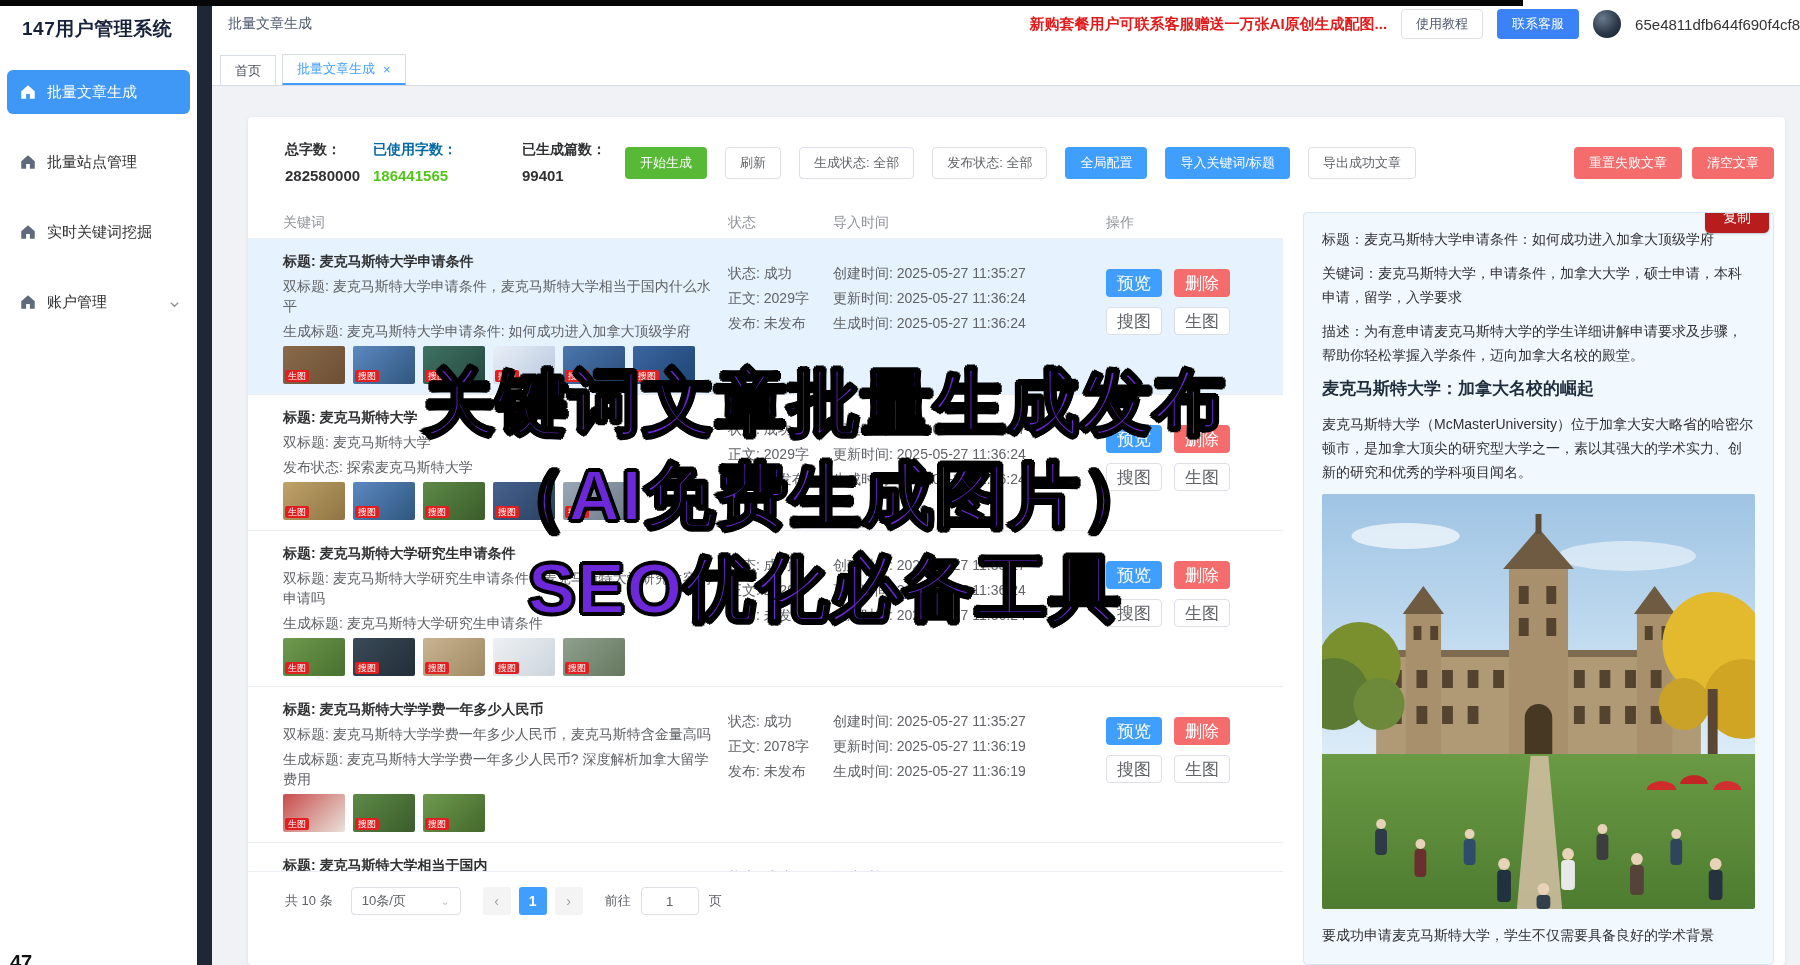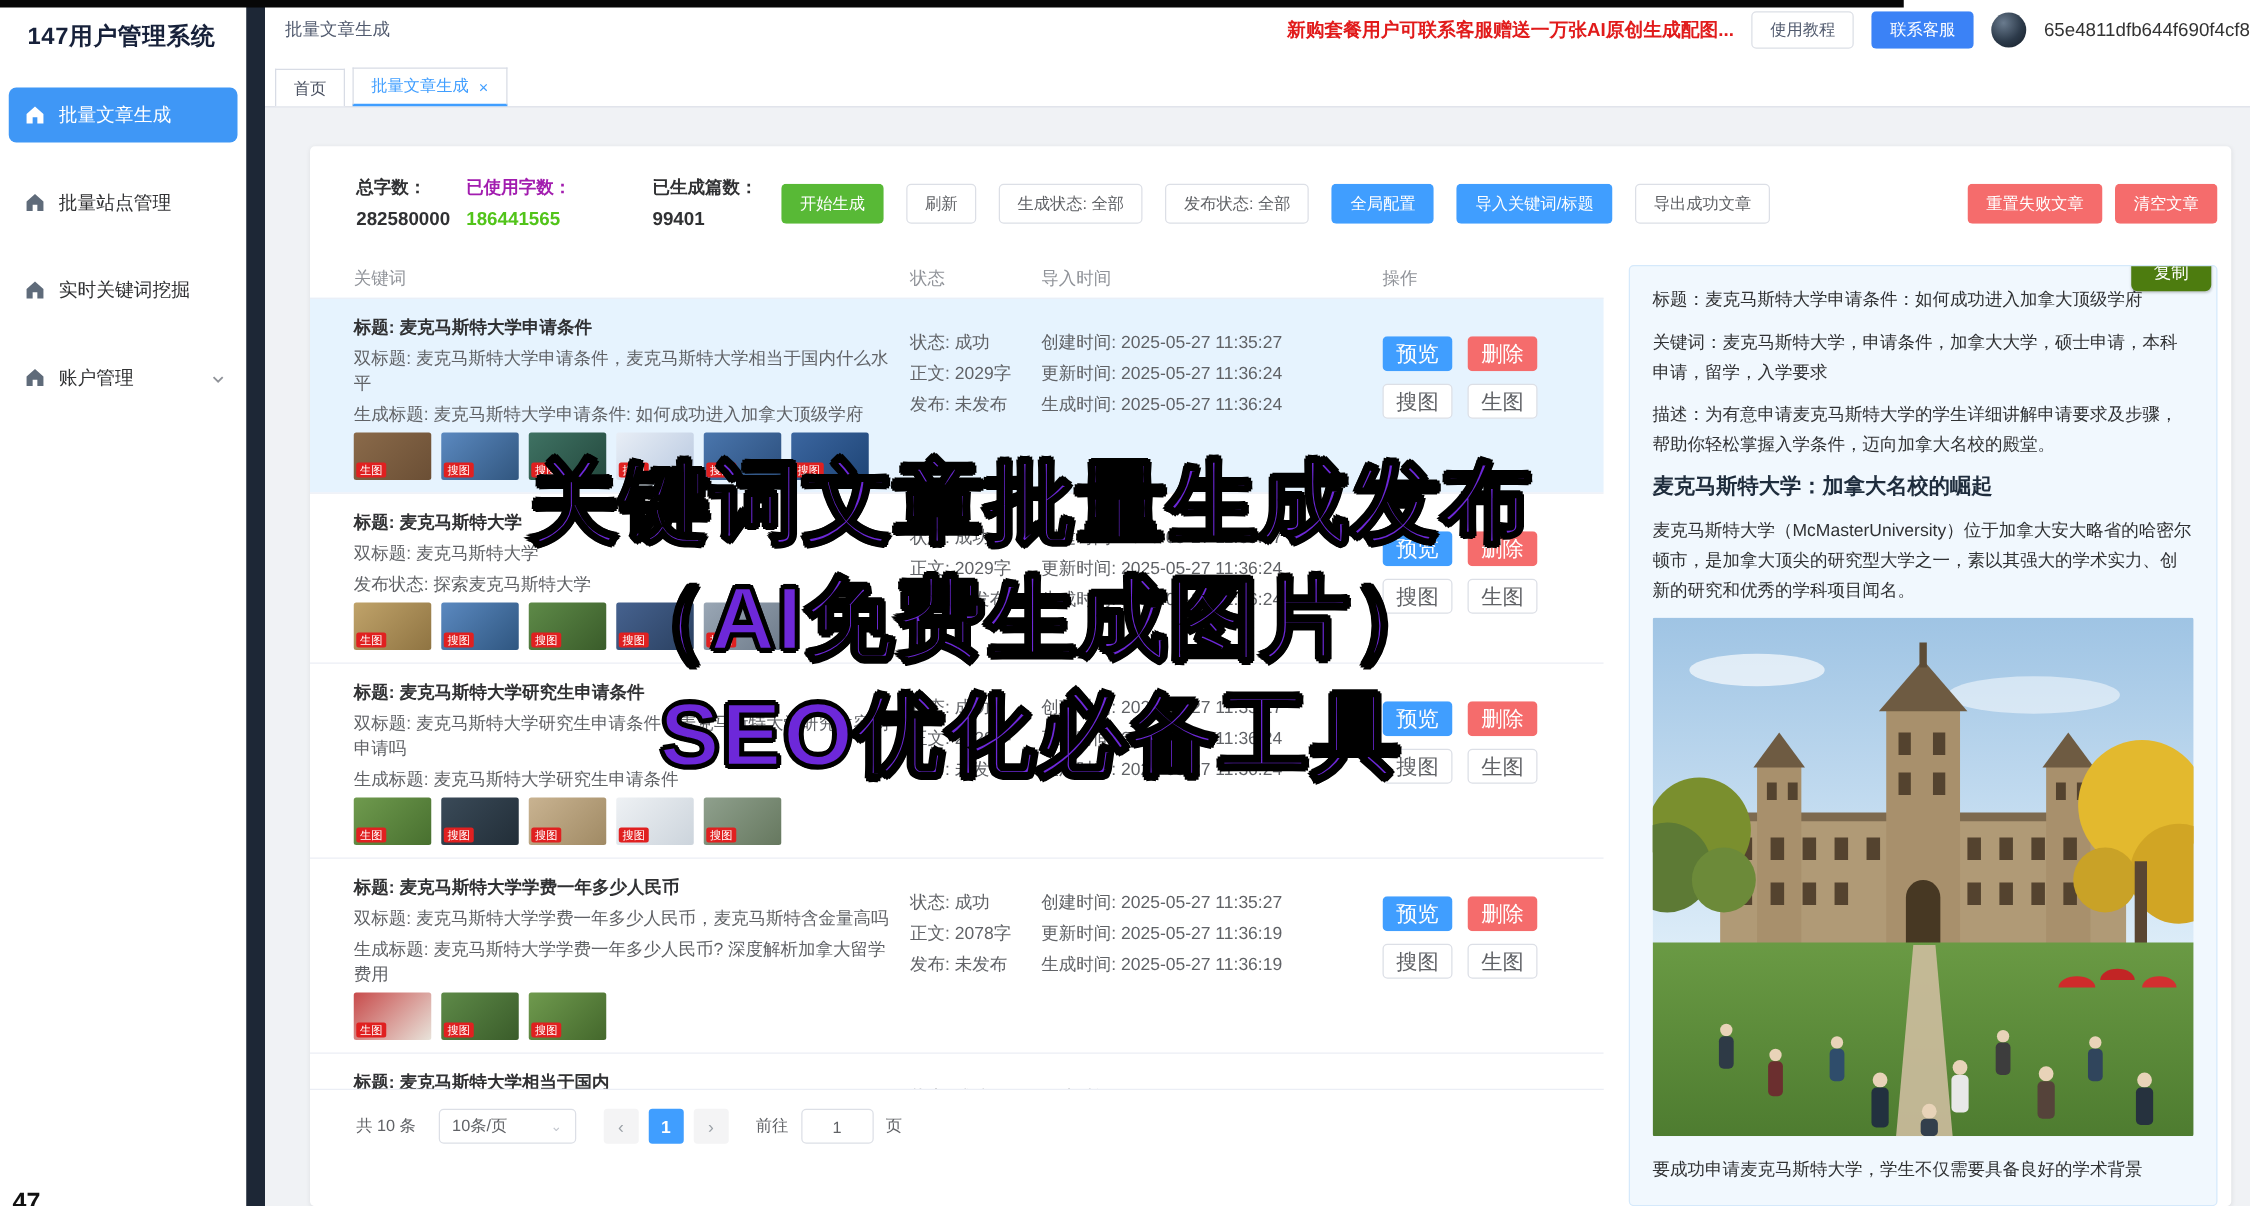--- a/index.html
+++ b/index.html
@@ -82,21 +82,21 @@
   .pager .total { margin-right:18px; }
   .psel { width:110px; height:28px; border:1px solid #dcdfe6; border-radius:4px; display:inline-flex; align-items:center; justify-content:space-between; padding:0 10px; margin-right:22px; background:#fff; cursor:pointer; }
   .psel .arr { color:#c0c4cc; font-size:11px; }
   .pbox { width:28px; height:28px; border-radius:3px; background:#f4f4f5; color:#9aa0a6; display:inline-flex; align-items:center; justify-content:center; margin-right:8px; cursor:pointer; font-size:14px; }
   .pbox.cur { background:#409eff; color:#fff; font-weight:bold; }
   .goto { margin-left:14px; display:flex; align-items:center; gap:10px; }
   .ginput { width:58px; height:28px; border:1px solid #dcdfe6; border-radius:4px; text-align:center; font-size:13px; color:#606266; background:#fff; }
 
   
   .panel { position:absolute; left:1055px; top:95px; width:471px; height:753px; background:#f1f8fe; border:1px solid #d5e9fb; border-radius:4px; padding:14px 18px; overflow:hidden; }
-  .copy-btn { position:absolute; top:-10px; right:4px; background:#4d7c0f; color:#fff; font-size:14px; padding:6px 18px; border-radius:5px; cursor:pointer; box-shadow:0 1px 2px rgba(0,0,0,.2); }
+  .copy-btn { position:absolute; top:-10px; right:4px; background:#b91c1c; color:#fff; font-size:14px; padding:6px 18px; border-radius:5px; cursor:pointer; box-shadow:0 1px 2px rgba(0,0,0,.2); }
   .panel p { font-size:14px; color:#303133; line-height:24px; margin-bottom:10px; }
   .panel h2 { font-size:17px; color:#1f2d3d; margin:6px 0 12px; }
   .photo { width:100%; height:415px; margin-top:4px; border-radius:2px; overflow:hidden; }
   .photo svg { width:100%; height:100%; display:block; }
   .clipped { margin-top:14px; }
 
   
   .overlay { position:absolute; left:400px; top:356px; width:850px; text-align:center; z-index:50; pointer-events:none;
     font-weight:900; font-size:71px; line-height:1.31; letter-spacing:2px; color:#6d28d9;
     -webkit-text-stroke:2px #000;
@@ -174,21 +174,21 @@
     </div>
 
   <div class="card">
 
     <div class="stats">
         <div class="stat stat1">
           <div class="sl" style="color: rgb(48, 49, 51);">总字数：</div>
           <div class="sv" style="color: rgb(48, 49, 51);">282580000</div>
         </div>
         <div class="stat stat2">
-          <div class="sl" style="color: #a21caf;">已使用字数：</div>
+          <div class="sl" style="color: #0369a1;">已使用字数：</div>
           <div class="sv" style="color: rgb(82, 196, 26);">186441565</div>
         </div>
         <div class="stat stat3">
           <div class="sl" style="color: rgb(48, 49, 51);">已生成篇数：</div>
           <div class="sv" style="color: rgb(48, 49, 51);">99401</div>
         </div>
       </div>
 
     <div class="toolbar">
       <span class="tbtn green">开始生成</span>

